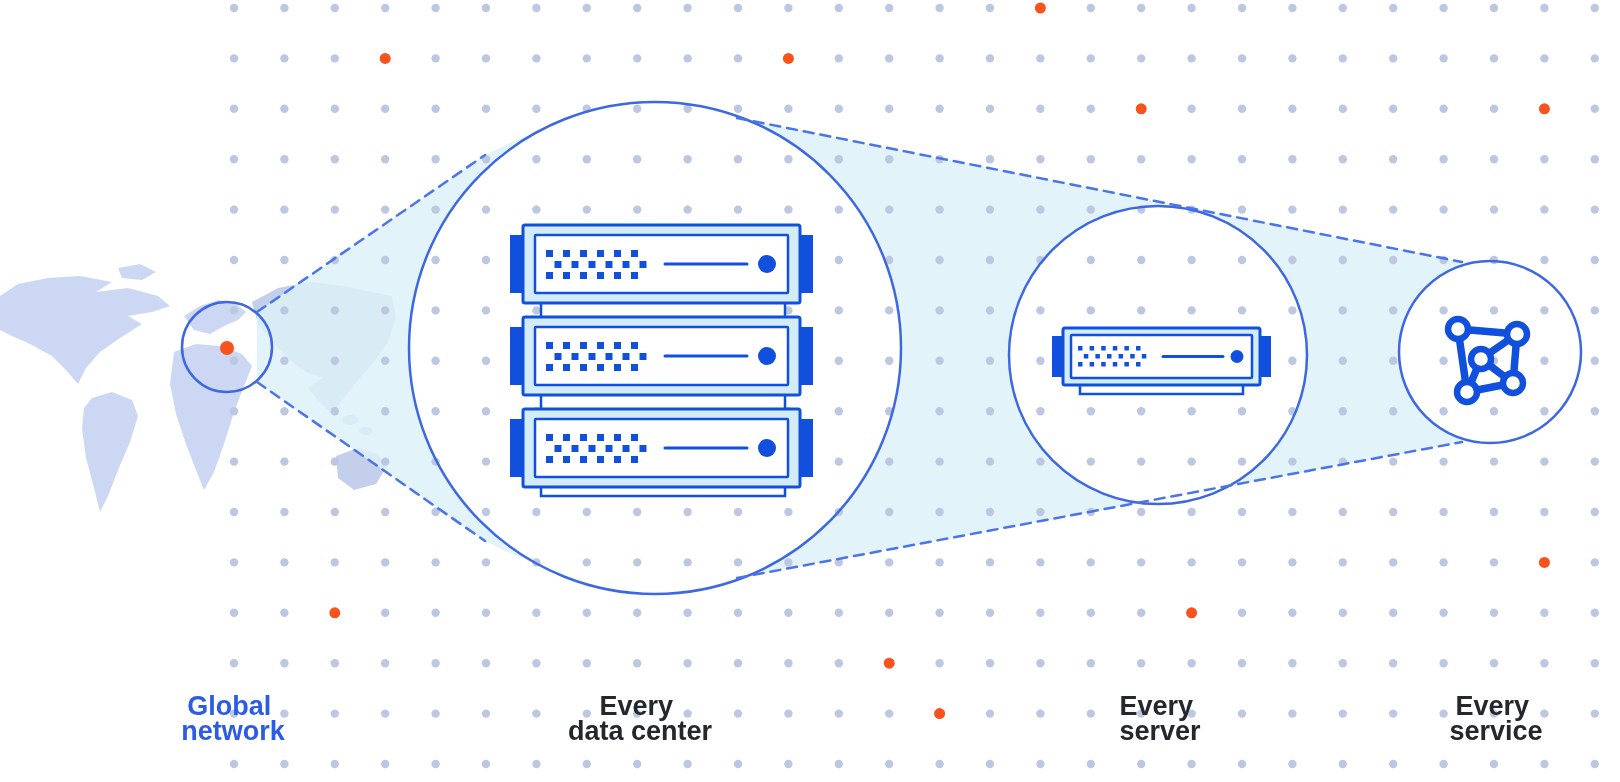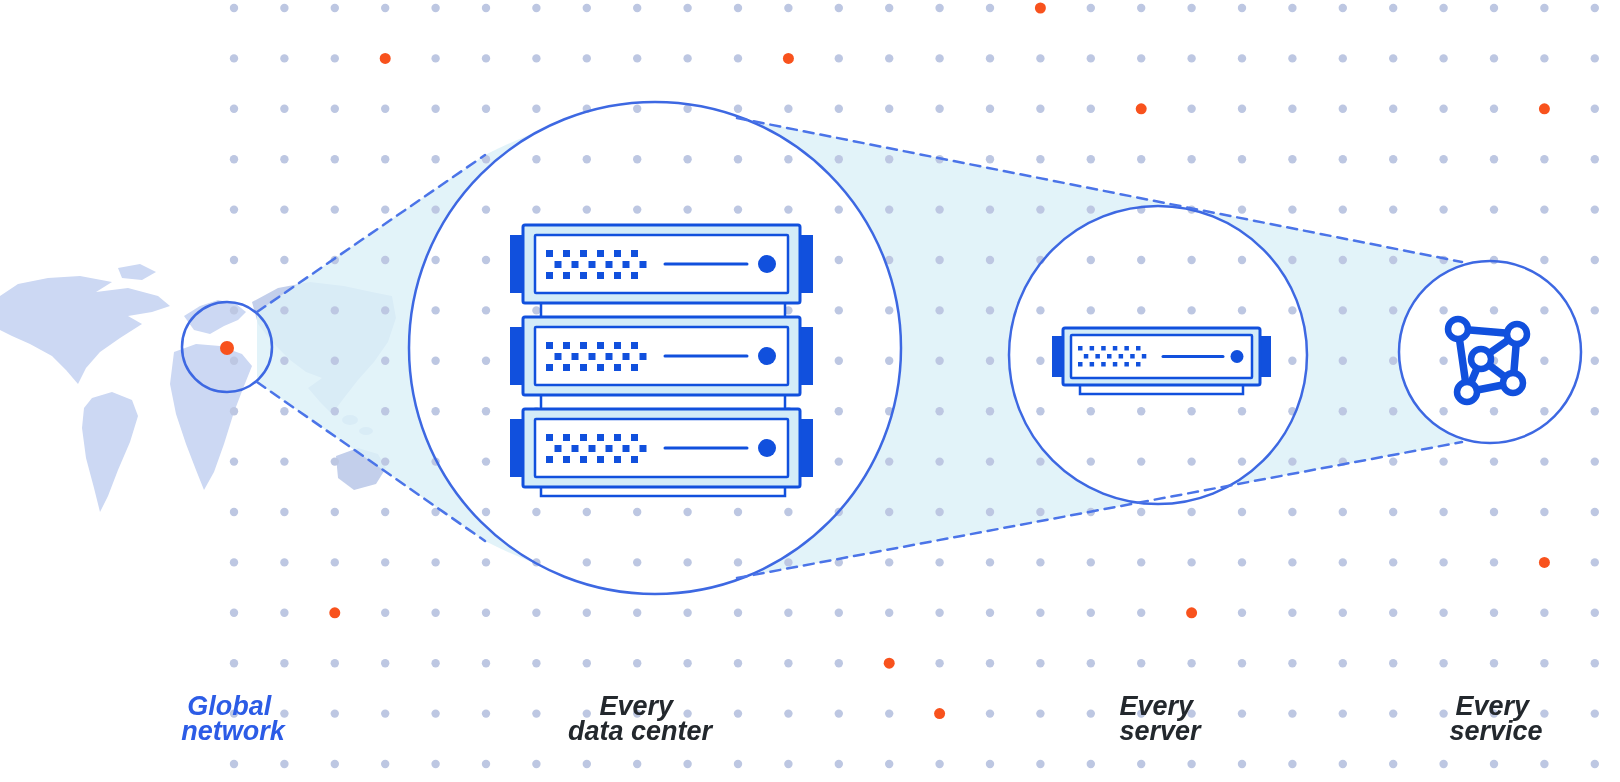--- a/index.html
+++ b/index.html
@@ -2,21 +2,21 @@
 <html style="--blue: #1150dd; --circle-stroke: #3d68e2; --dash: #4b74e8; --cyan: #ddf1f8; --server-cyan: #d3ecf8; --dot: #bdc7e2; --orange: #f8521d; --map-west: #ccd8f3; --map-east: #c3cfeb; --label-dark: #23282d; --label-blue: #2c5ce6; --bg: #ffffff;"><head>
 <meta charset="utf-8">
 <style>
   :root{
     --blue:#1150dd; --circle-stroke:#3d68e2; --dash:#4b74e8;
     --cyan:#ddf1f8; --server-cyan:#d3ecf8; --dot:#bdc7e2; --orange:#f8521d;
     --map-west:#ccd8f3; --map-east:#c3cfeb;
     --label-dark:#23282d; --label-blue:#2c5ce6; --bg:#ffffff;
   }
   html,body{margin:0;padding:0;background:var(--bg);}
-  .stage{width:1620px;height:782px;position:relative;overflow:hidden;background:var(--bg);font-style:italic;}
+  .stage{width:1620px;height:782px;position:relative;overflow:hidden;background:var(--bg);}
   svg{display:block;}
   .map-shape{fill:var(--map-west);stroke:none;}
   .map-shape-east{fill:var(--map-east);stroke:none;}
   .wedge{fill:var(--cyan);fill-opacity:.85;stroke:none;}
   .circle-fill{fill:#ffffff;stroke:none;}
   .circle-stroke{fill:none;stroke:var(--circle-stroke);stroke-width:2.5px;}
   .dash-line{fill:none;stroke:var(--dash);stroke-width:2.5px;stroke-dasharray:10 7;stroke-linecap:round;}
   .srv-body{fill:var(--server-cyan);stroke:var(--blue);stroke-width:3px;}
   .srv-face{fill:#ffffff;stroke:var(--blue);stroke-width:2.5px;}
   .srv-ear{fill:var(--blue);stroke:none;}

